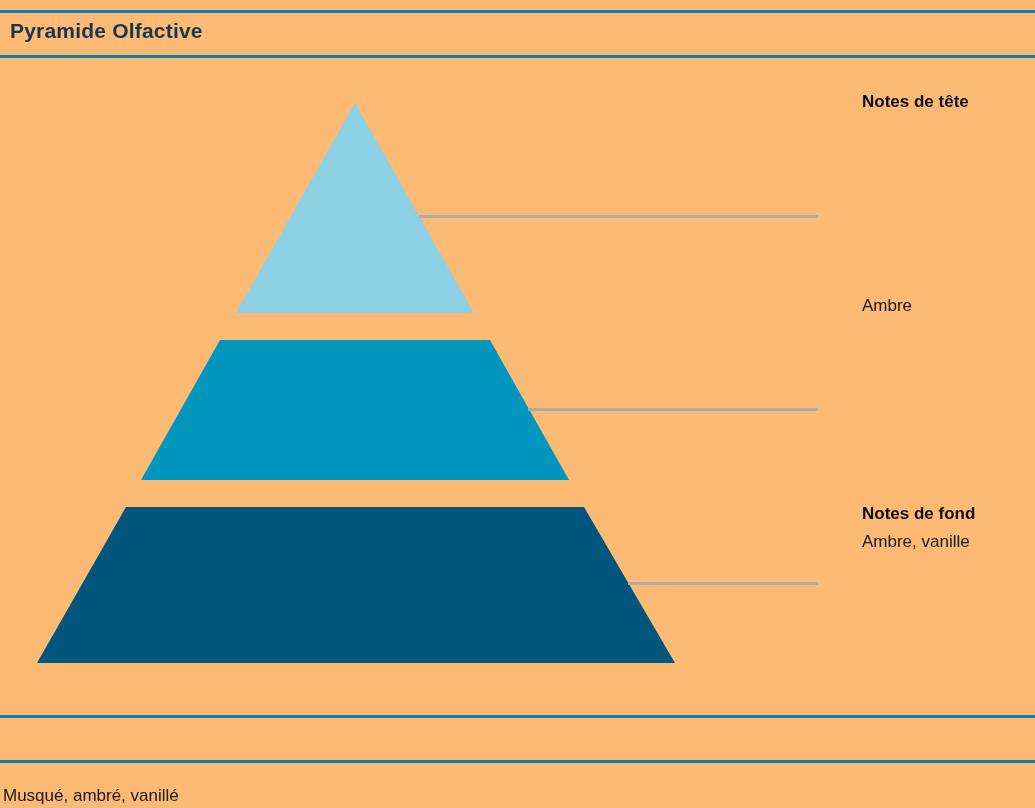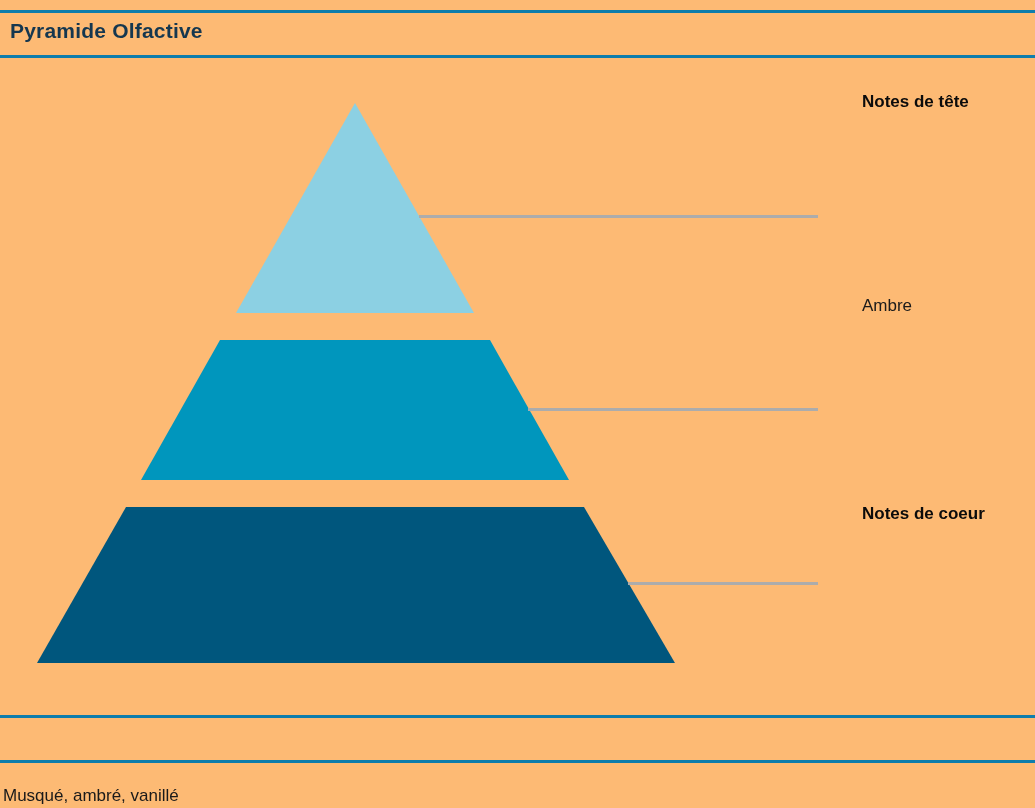--- a/index.html
+++ b/index.html
@@ -92,21 +92,22 @@
 
   <div class="note-label" style="top:88px">
     <div class="note-label-title">Notes de tête</div>
   </div>
 
   <div class="note-label" style="top:292px">
     <div class="note-label-notes">Ambre</div>
   </div>
 
   <div class="note-label" style="top:500px">
-    <div class="note-label-title">Notes de coeur</div>
+    <div class="note-label-title">Notes de fond</div>
+    <div class="note-label-notes">Ambre, vanille</div>
   </div>
 
   <div class="rule" style="top: 715px; background-color: rgb(14, 125, 172);"></div>
   <div class="rule" style="top: 760px; background-color: rgb(14, 125, 172);"></div>
 
   <p class="body-text" style="top:784px">Musqué, ambré, vanillé</p>
 
 </div>
 
 </body></html>

